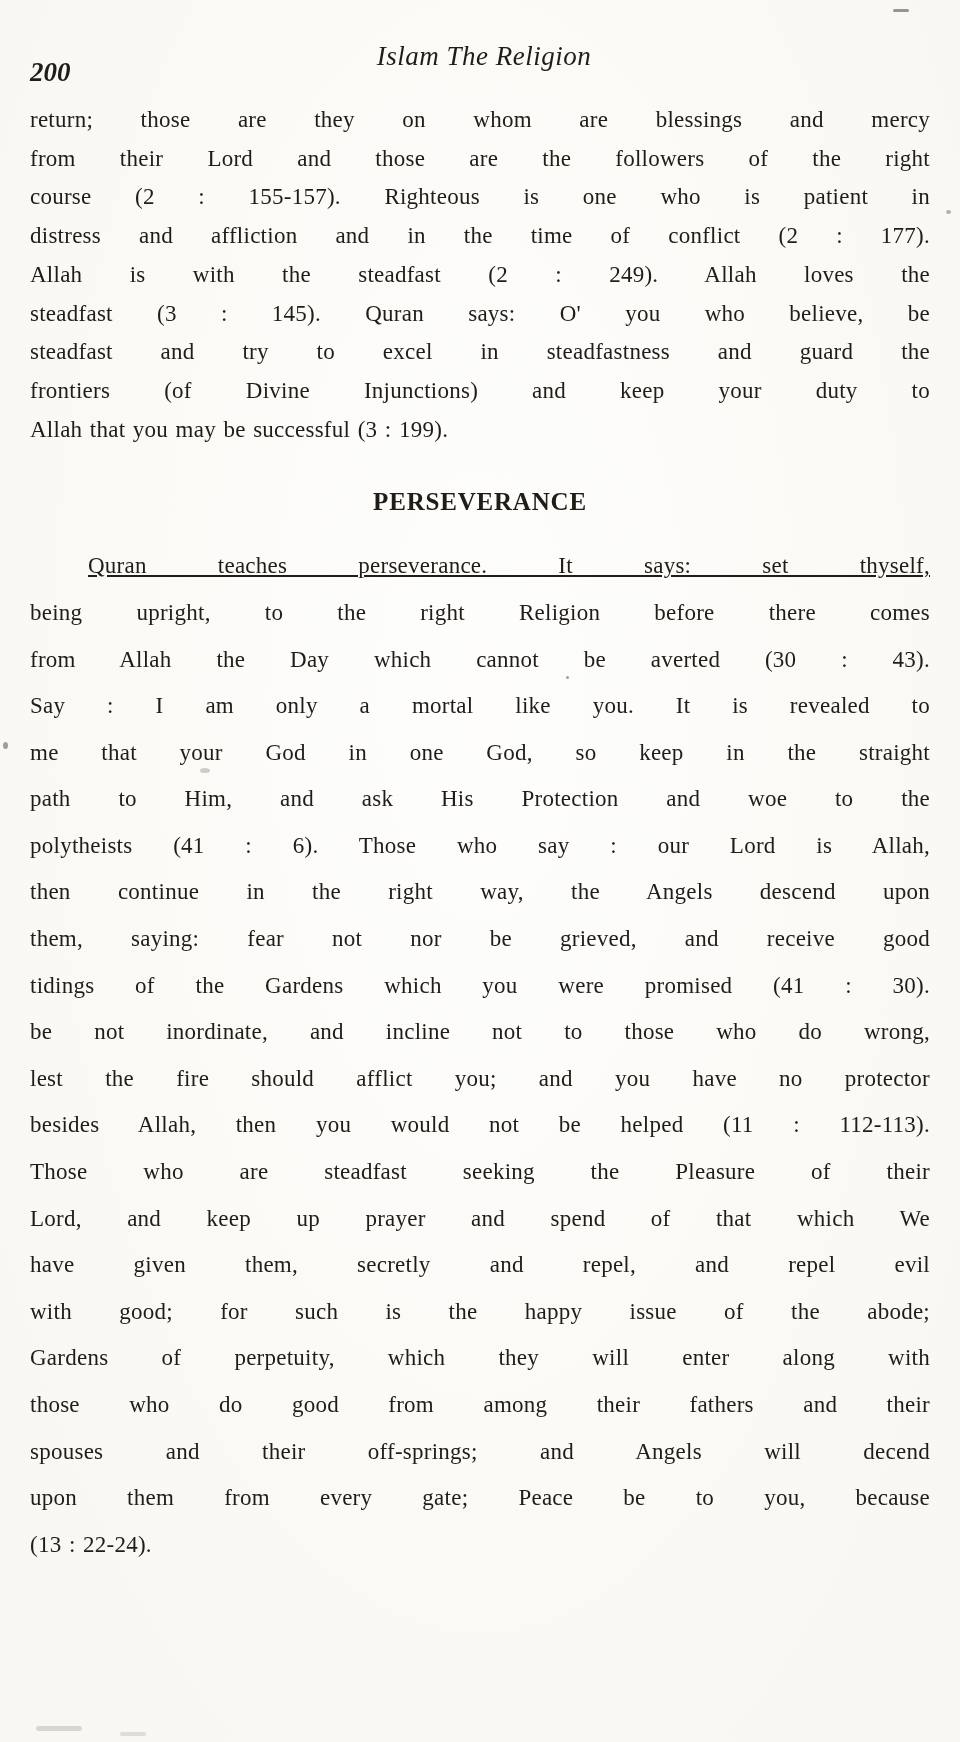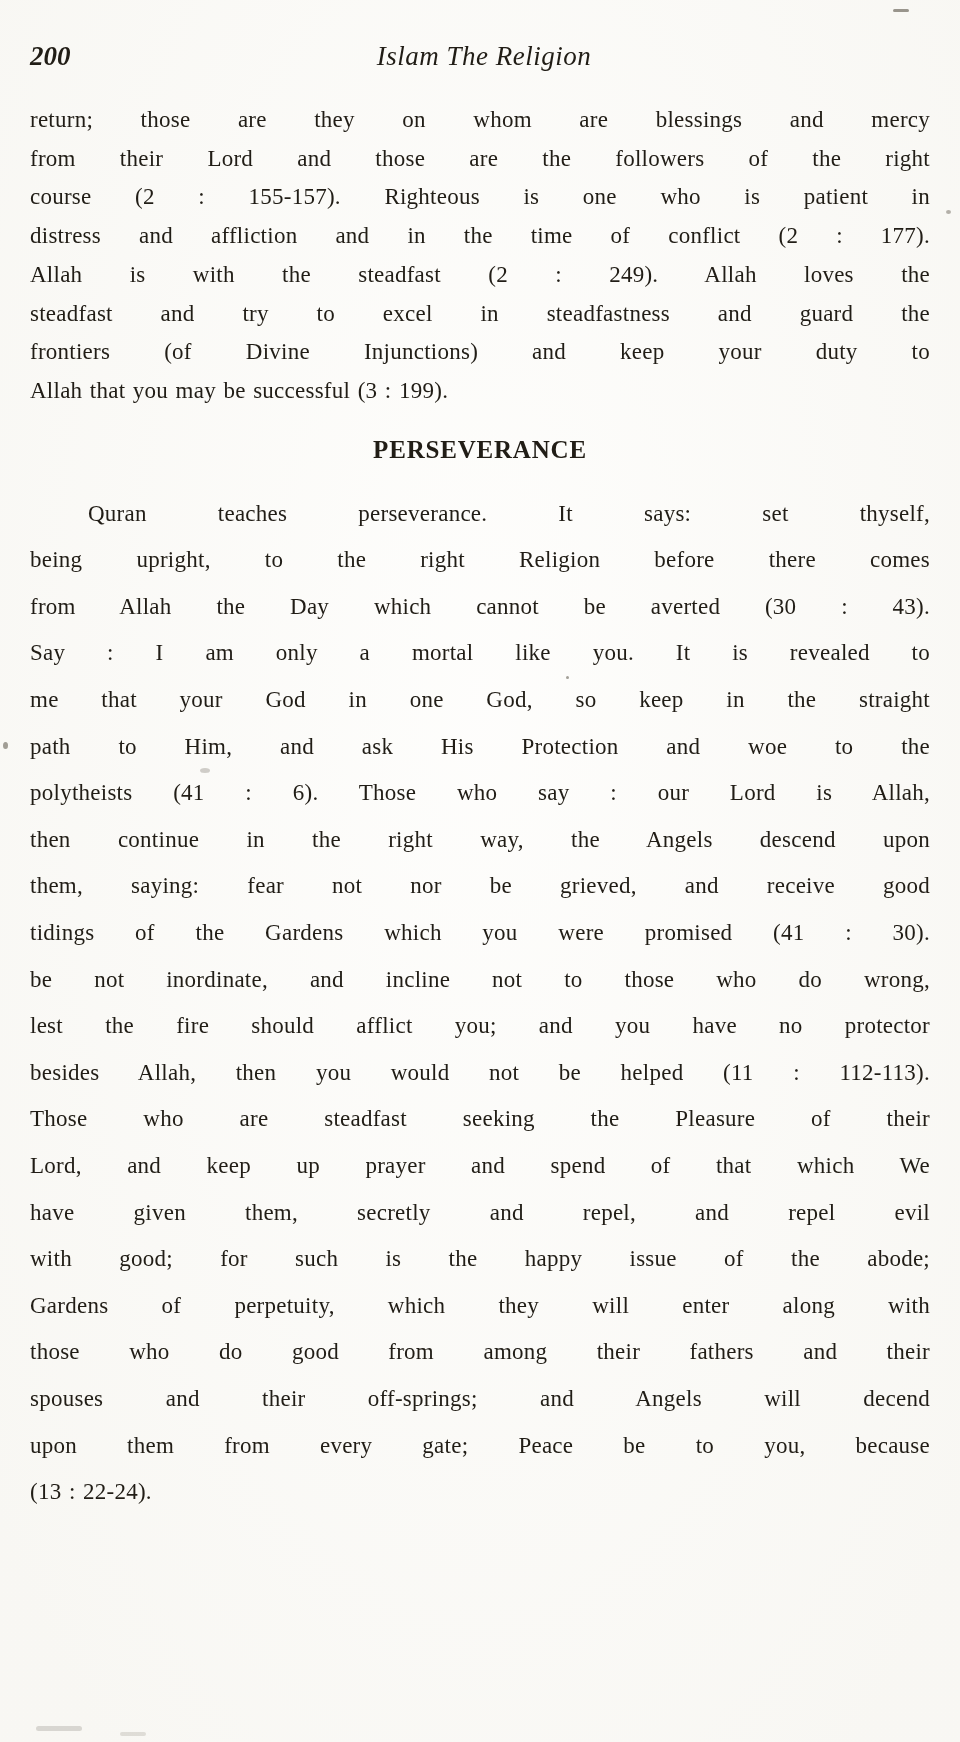--- a/index.html
+++ b/index.html
@@ -23,21 +23,21 @@
     padding: 38px 30px 0 30px;
   }
   .running-header {
     position: relative;
     height: 36px;
     margin-bottom: 27px;
   }
   .page-number {
     position: absolute;
     left: 0;
-    top: 0;
+    top: 16px;
     font-style: italic;
     font-weight: bold;
     font-size: 27px;
     line-height: 36px;
   }
   .running-title {
     position: absolute;
     left: 8px;
     right: 0;
     text-align: center;
@@ -60,23 +60,24 @@
     text-align-last: left;
   }
   .para-continued .text-line {
     line-height: 38.7px;
   }
   .para-indent .text-line {
     line-height: 46.6px;
   }
   .para-indent .text-line:first-child {
     text-indent: 58px;
+    text-decoration: underline;
   }
   .section-heading {
-    margin-top: 24px;
+    margin-top: 38px;
     margin-bottom: 26px;
     text-align: center;
     font-size: 25px;
     line-height: 30px;
     font-weight: bold;
     letter-spacing: 0.8px;
   }
   .speck {
     position: absolute;
     background: #4a4436;
@@ -92,20 +93,21 @@
     <span class="page-number">200</span>
     <span class="running-title">Islam The Religion</span>
   </div>
 
   <div class="paragraph para-continued">
       <div class="text-line">return; those are they on whom are blessings and mercy</div>
       <div class="text-line">from their Lord and those are the followers of the right</div>
       <div class="text-line">course (2 : 155-157). Righteous is one who is patient in</div>
       <div class="text-line">distress and affliction and in the time of conflict (2 : 177).</div>
       <div class="text-line">Allah is with the steadfast (2 : 249). Allah loves the</div>
+      <div class="text-line">steadfast (3 : 145). Quran says: O' you who believe, be</div>
       <div class="text-line">steadfast and try to excel in steadfastness and guard the</div>
       <div class="text-line">frontiers (of Divine Injunctions) and keep your duty to</div>
       <div class="text-line">Allah that you may be successful (3 : 199).</div>
     </div>
 
   <h2 class="section-heading">PERSEVERANCE</h2>
 
   <div class="paragraph para-indent">
       <div class="text-line">Quran teaches perseverance. It says: set thyself,</div>
       <div class="text-line">being upright, to the right Religion before there comes</div>

